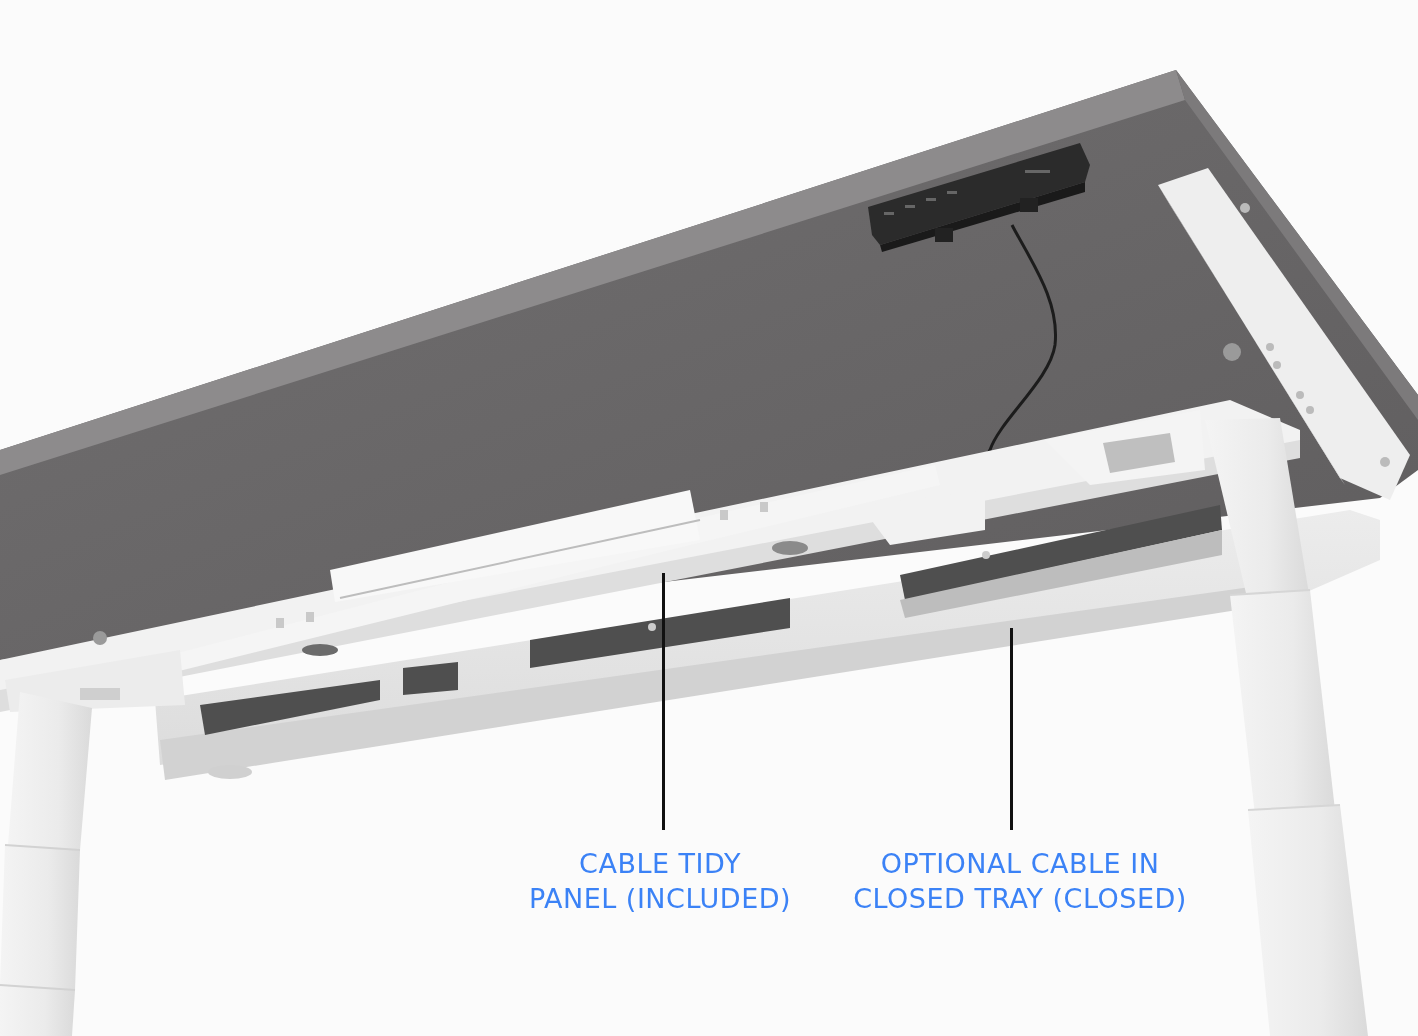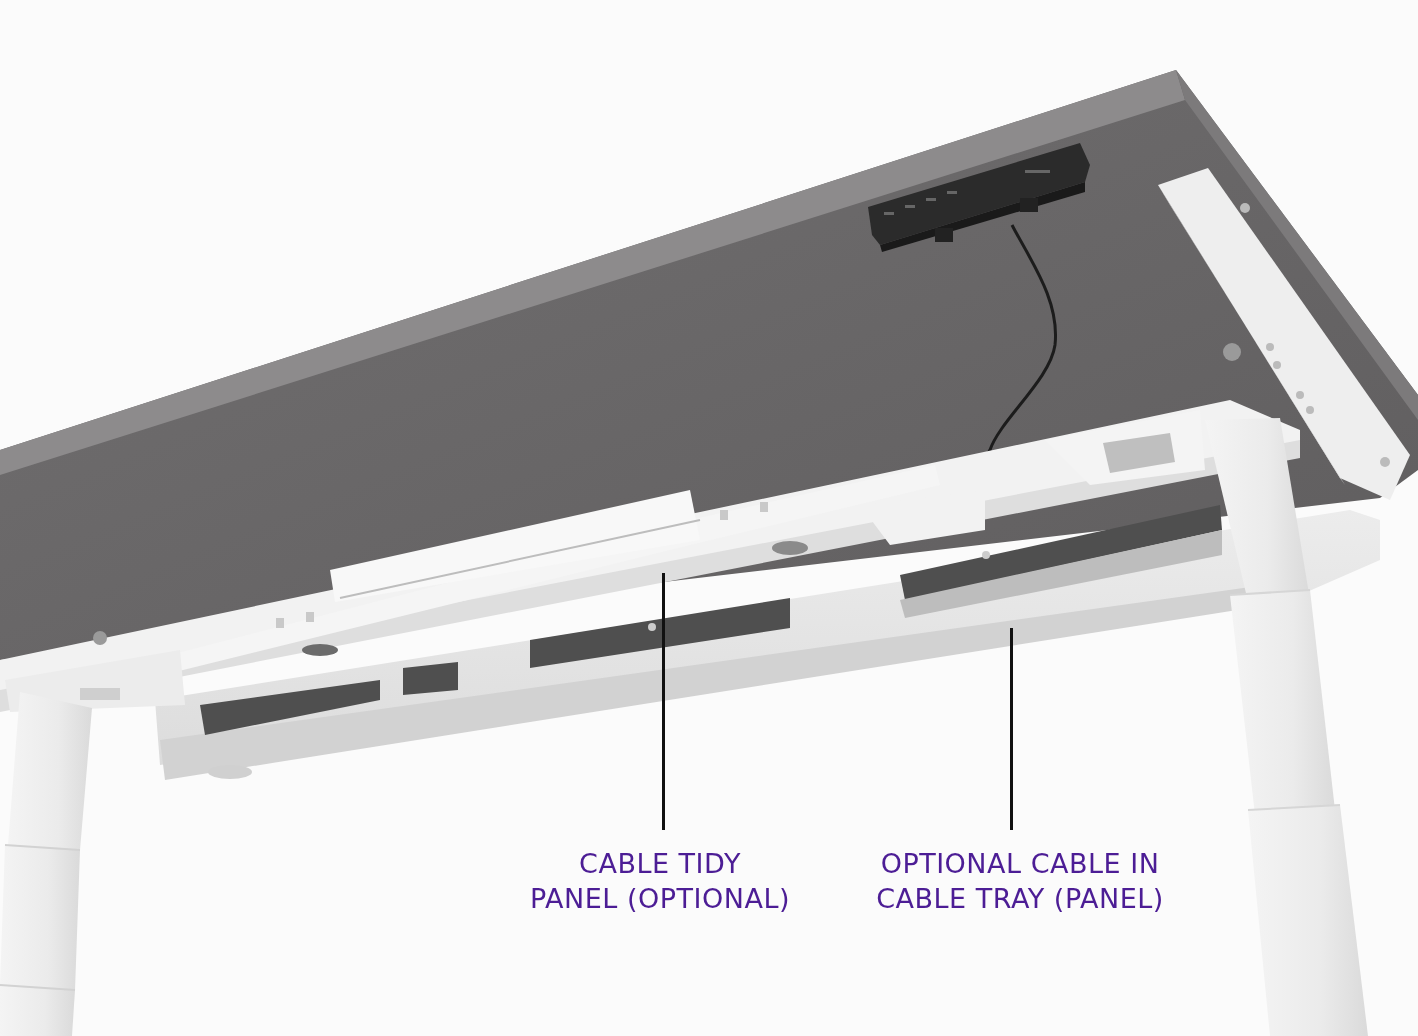--- a/index.html
+++ b/index.html
@@ -1,19 +1,19 @@
 <!DOCTYPE html>
 <html><head>
 <meta charset="utf-8">
 <style>
   html, body { margin:0; padding:0; }
   body { width:1418px; height:1036px; background:#fbfbfb; position:relative; overflow:hidden; font-family:"Liberation Sans", sans-serif; }
   #scene { position:absolute; left:0; top:0; width:1418px; height:1036px; }
   .callout-line { position:absolute; width:3px; background:#111; }
-  .callout-label { position:absolute; text-align:center; color:#4c1d95; font-family:"DejaVu Sans", sans-serif; font-size:27px; line-height:35px; letter-spacing:0.5px; }
+  .callout-label { position:absolute; text-align:center; color:#3b82f6; font-family:"DejaVu Sans", sans-serif; font-size:27px; line-height:35px; letter-spacing:0.5px; }
 </style>
 </head>
 <body>
 
 <svg id="scene" viewBox="0 0 1418 1036" xmlns="http://www.w3.org/2000/svg">
   <defs>
     <linearGradient id="topGrad" x1="0" y1="0" x2="1" y2="1">
       <stop offset="0" stop-color="#727071"></stop>
       <stop offset="1" stop-color="#5f5d5e"></stop>
     </linearGradient>
@@ -116,18 +116,18 @@
     <line x1="1230" y1="595" x2="1310" y2="590" stroke="#d6d6d6" stroke-width="2"></line>
     <line x1="1248" y1="810" x2="1340" y2="805" stroke="#d6d6d6" stroke-width="2"></line>
   </g>
 </svg>
 
 <div class="callout-line" style="left:662px; top:573px; height:257px;"></div>
 <div class="callout-line" style="left:1010px; top:628px; height:202px;"></div>
 
 <div class="callout-label" style="left:500px; top:846px; width:320px;">
   <div>CABLE TIDY</div>
-  <div>PANEL (OPTIONAL)</div>
+  <div>PANEL (INCLUDED)</div>
 </div>
 <div class="callout-label" style="left:840px; top:846px; width:360px;">
   <div>OPTIONAL CABLE IN</div>
-  <div>CABLE TRAY (PANEL)</div>
+  <div>CLOSED TRAY (CLOSED)</div>
 </div>
 
 </body></html>

